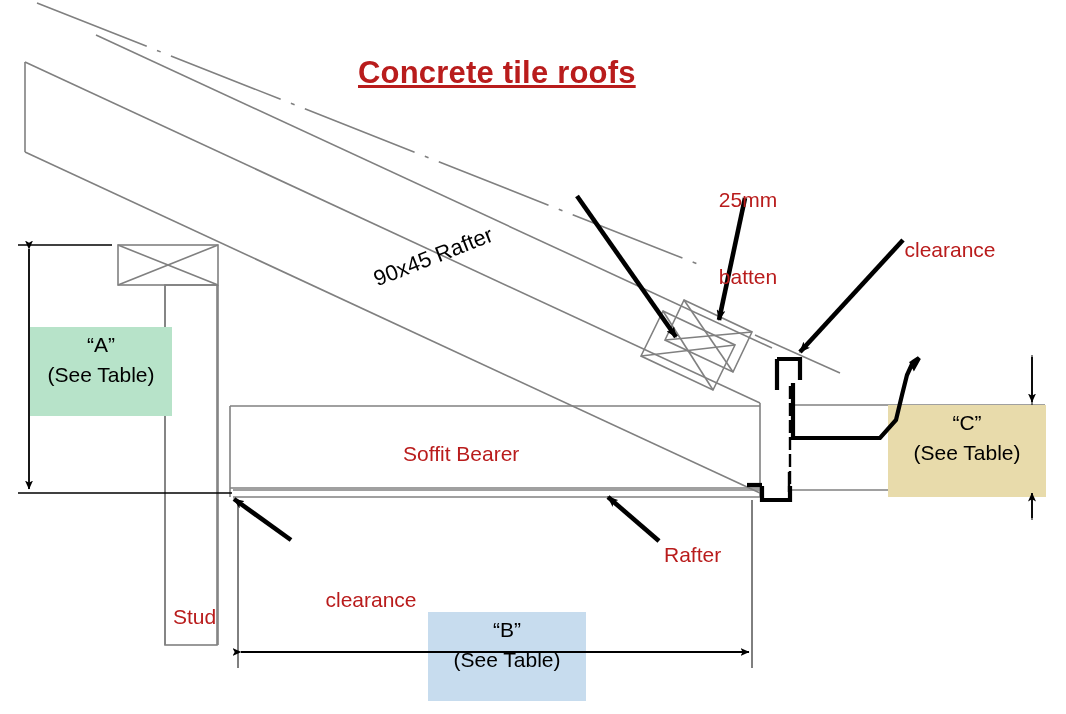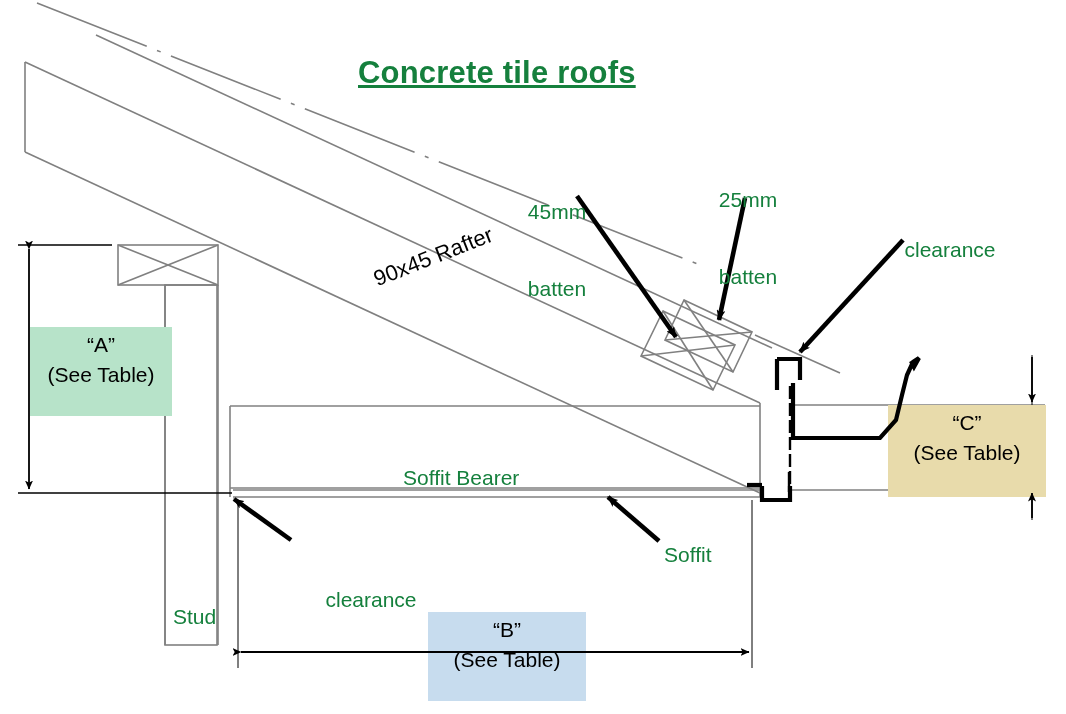--- a/index.html
+++ b/index.html
@@ -20,21 +20,21 @@
   svg.layer {
     position: absolute;
     left: 0;
     top: 0;
     width: 1066px;
     height: 714px;
   }
   .lbl {
     position: absolute;
     font-family: "Liberation Sans", sans-serif;
-    color: #15803d;
+    color: #b91c1c;
     white-space: pre;
     line-height: 1.22;
   }
   .title {
     font-size: 31px;
     font-weight: bold;
     text-decoration: underline;
     letter-spacing: .2px;
   }
   .callout {
@@ -173,39 +173,35 @@
     </g>
 
     <g stroke="#000000" stroke-width="1.8" fill="none">
       <path d="M 1032 357 L 1032 402" marker-end="url(#ah-small)"></path>
       <path d="M 1032 518 L 1032 493" marker-end="url(#ah-small)"></path>
     </g>
   </svg>
 
   <div class="lbl title" style="left:358px; top:54px;">Concrete tile roofs</div>
 
-  <div class="lbl callout" style="left:497px; top:148px; width:120px;">
-    <div>45mm</div>
-    <div>batten</div>
-  </div>
 
   <div class="lbl callout" style="left:693px; top:136px; width:110px;">
     <div>25mm</div>
     <div>batten</div>
   </div>
 
   <div class="lbl callout" style="left:866px; top:186px; width:168px;">
     <div>clearance</div>
   </div>
 
   <div class="lbl callout" style="left:288px; top:536px; width:166px;">
     <div>clearance</div>
   </div>
 
   <div class="rot-rafter" style="left:370px; top:268px;">90x45 Rafter</div>
 
-  <div class="lbl part" style="left:403px; top:441px;margin-top:24px;">Soffit Bearer</div>
-
-  <div class="lbl part" style="left:664px; top:542px;">Soffit</div>
+  <div class="lbl part" style="left:403px; top:441px;">Soffit Bearer</div>
+
+  <div class="lbl part" style="left:664px; top:542px;">Rafter</div>
 
   <div class="lbl part" style="left:173px; top:604px;">Stud</div>
 
 </div>
 
 </body></html>

